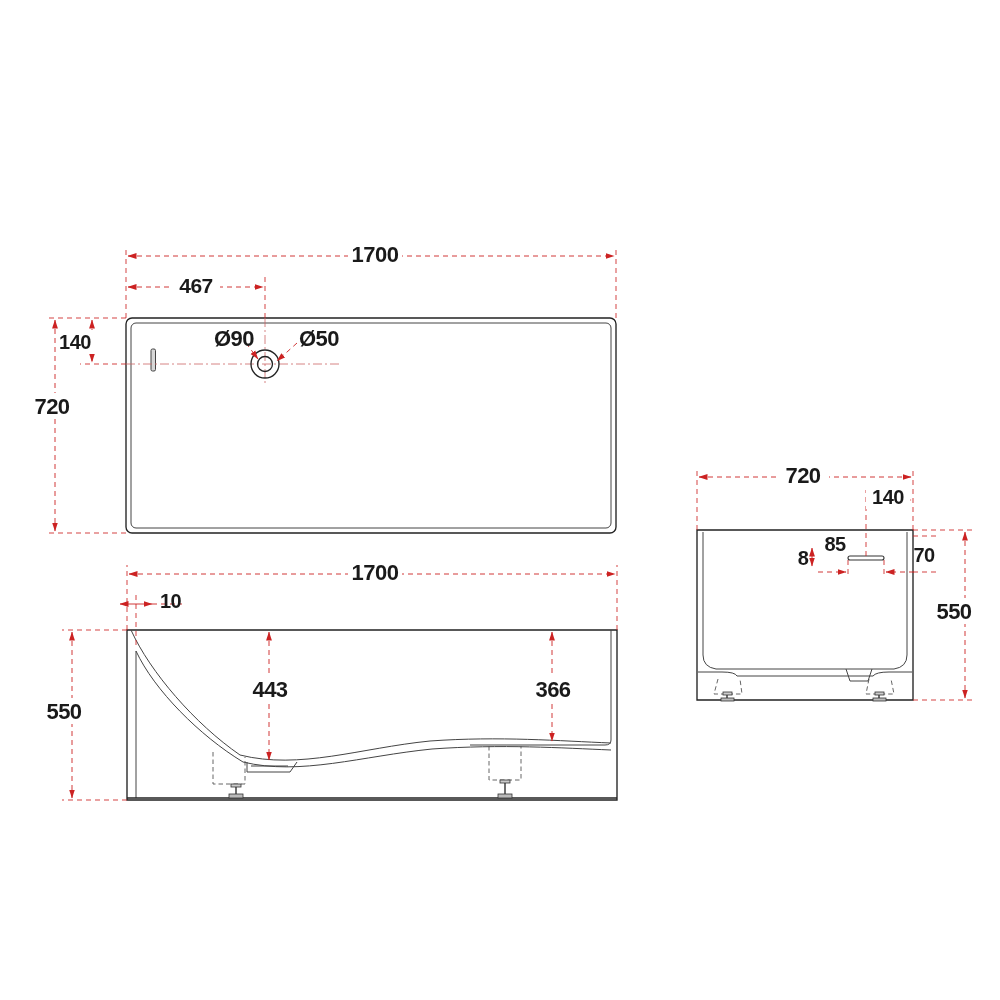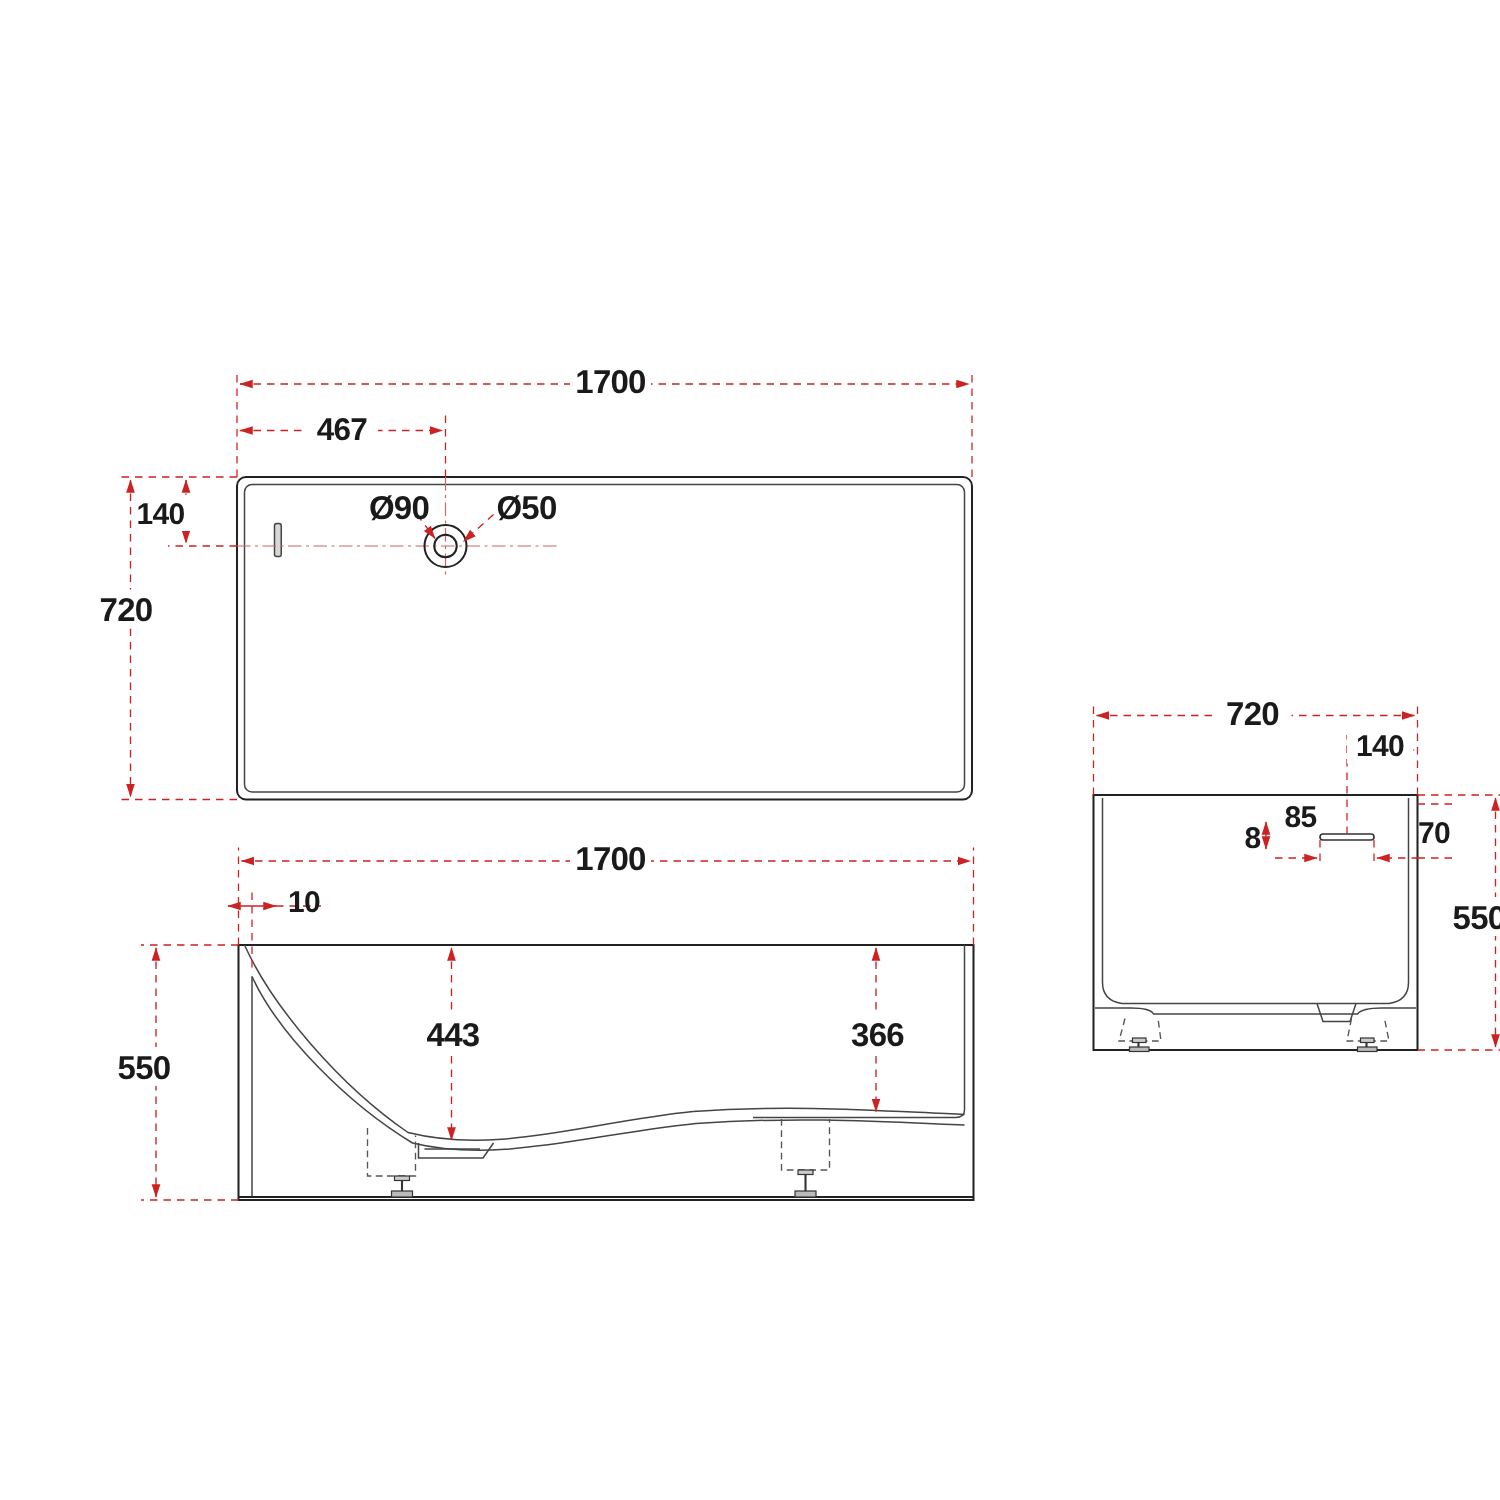--- a/index.html
+++ b/index.html
@@ -12,21 +12,20 @@
     width: 1000px;
     height: 1000px;
     overflow: hidden;
     font-family: "Liberation Sans", sans-serif;
   }
   #drawing-root {
     position: relative;
     width: 812px;
     height: 1000px;
     background: #ffffff;
-    margin-left: 32px;
   }
   svg#tech-drawing {
     display: block;
     width: 1000px;
     height: 1000px;
   }
   .dim-text {
     font-family: "Liberation Sans", sans-serif;
     font-weight: 700;
     fill: #1a1a1a;

